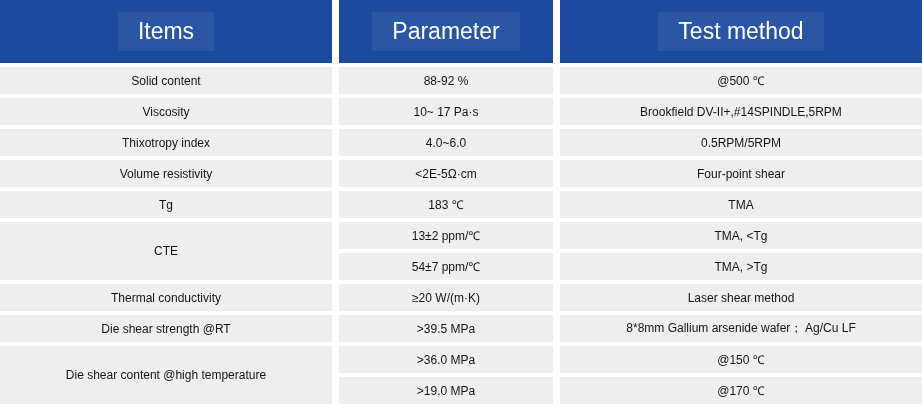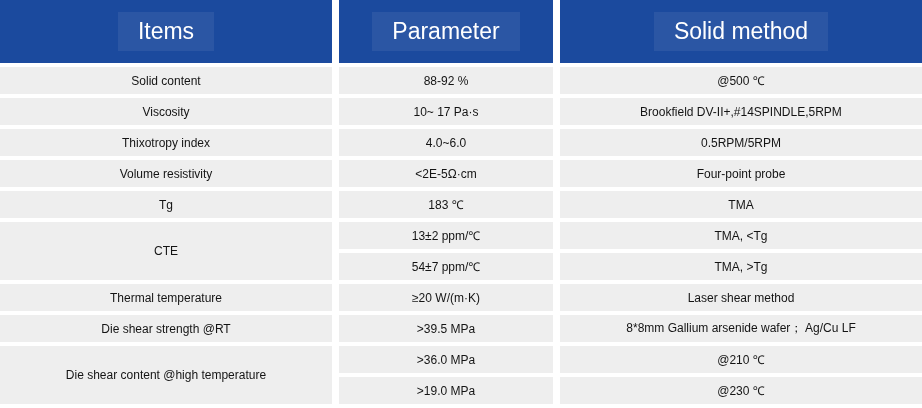--- a/index.html
+++ b/index.html
@@ -68,21 +68,21 @@
     </colgroup>
     <thead>
       <tr>
         <th class="header-cell">
           <span class="hl">Items</span>
         </th>
         <th class="header-cell">
           <span class="hl">Parameter</span>
         </th>
         <th class="header-cell">
-          <span class="hl">Solid method</span>
+          <span class="hl">Test method</span>
         </th>
       </tr>
     </thead>
     <tbody>
         <tr>
           <td class="col-item" rowspan="1">Solid content</td>
           <td class="col-param">88-92 %</td>
           <td class="col-method">@500 ℃</td>
         </tr>
         <tr>
@@ -91,50 +91,50 @@
           <td class="col-method">Brookfield DV-II+,#14SPINDLE,5RPM</td>
         </tr>
         <tr>
           <td class="col-item" rowspan="1">Thixotropy index</td>
           <td class="col-param">4.0~6.0</td>
           <td class="col-method">0.5RPM/5RPM</td>
         </tr>
         <tr>
           <td class="col-item" rowspan="1">Volume resistivity</td>
           <td class="col-param">&lt;2E-5Ω·cm</td>
-          <td class="col-method">Four-point probe</td>
+          <td class="col-method">Four-point shear</td>
         </tr>
         <tr>
           <td class="col-item" rowspan="1">Tg</td>
           <td class="col-param">183 ℃</td>
           <td class="col-method">TMA</td>
         </tr>
         <tr>
           <td class="col-item" rowspan="2">CTE</td>
           <td class="col-param">13±2 ppm/℃</td>
           <td class="col-method">TMA, &lt;Tg</td>
         </tr>
         <tr>
           <td class="col-param">54±7 ppm/℃</td>
           <td class="col-method">TMA, &gt;Tg</td>
         </tr>
         <tr>
-          <td class="col-item" rowspan="1">Thermal temperature</td>
+          <td class="col-item" rowspan="1">Thermal conductivity</td>
           <td class="col-param">≥20 W/(m·K)</td>
           <td class="col-method">Laser shear method</td>
         </tr>
         <tr>
           <td class="col-item" rowspan="1">Die shear strength @RT</td>
           <td class="col-param">&gt;39.5 MPa</td>
           <td class="col-method">8*8mm Gallium arsenide wafer；  Ag/Cu LF</td>
         </tr>
         <tr>
           <td class="col-item" rowspan="2">Die shear content @high temperature</td>
           <td class="col-param">&gt;36.0 MPa</td>
-          <td class="col-method">@210 ℃</td>
+          <td class="col-method">@150 ℃</td>
         </tr>
         <tr>
           <td class="col-param">&gt;19.0 MPa</td>
-          <td class="col-method">@230 ℃</td>
+          <td class="col-method">@170 ℃</td>
         </tr>
       </tbody>
   </table>
 </div>
 
 </body></html>

